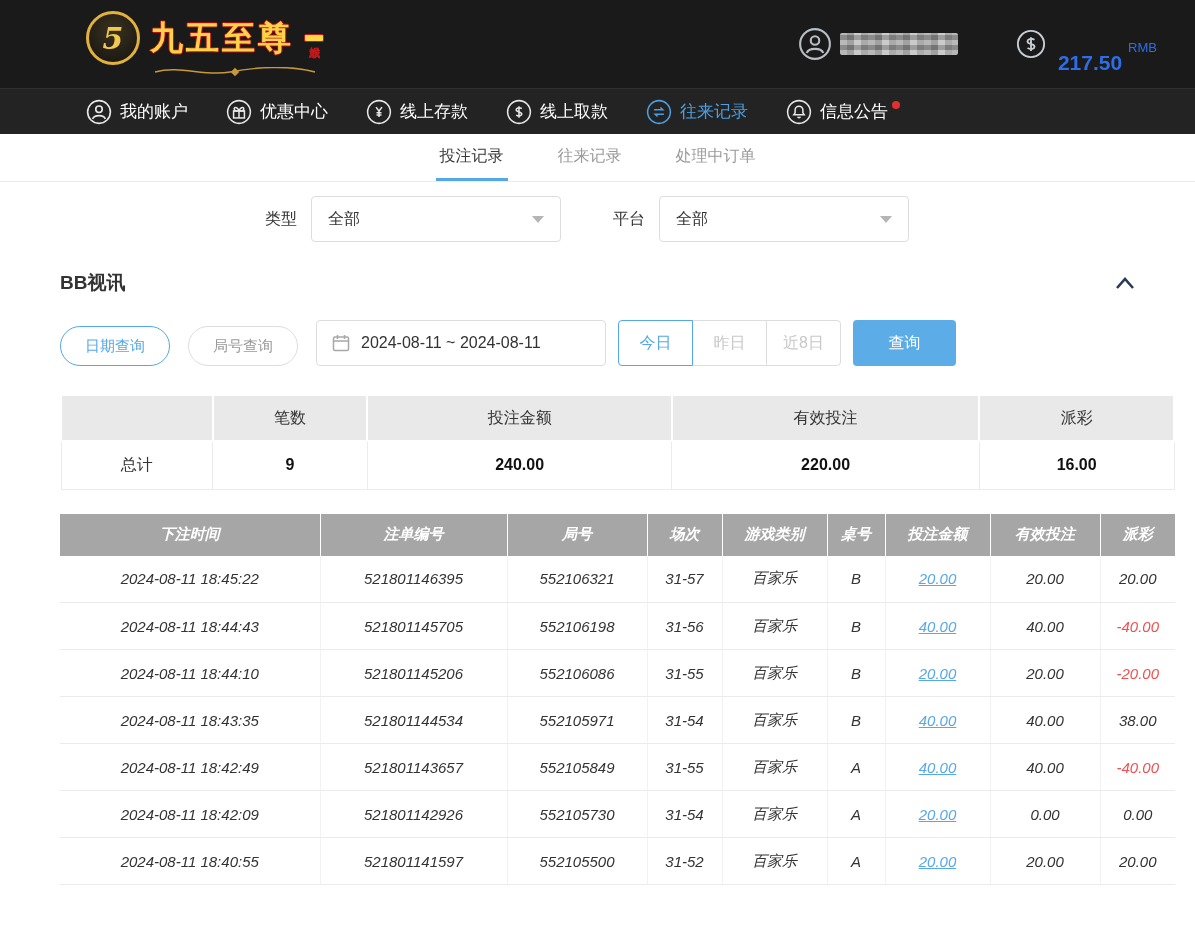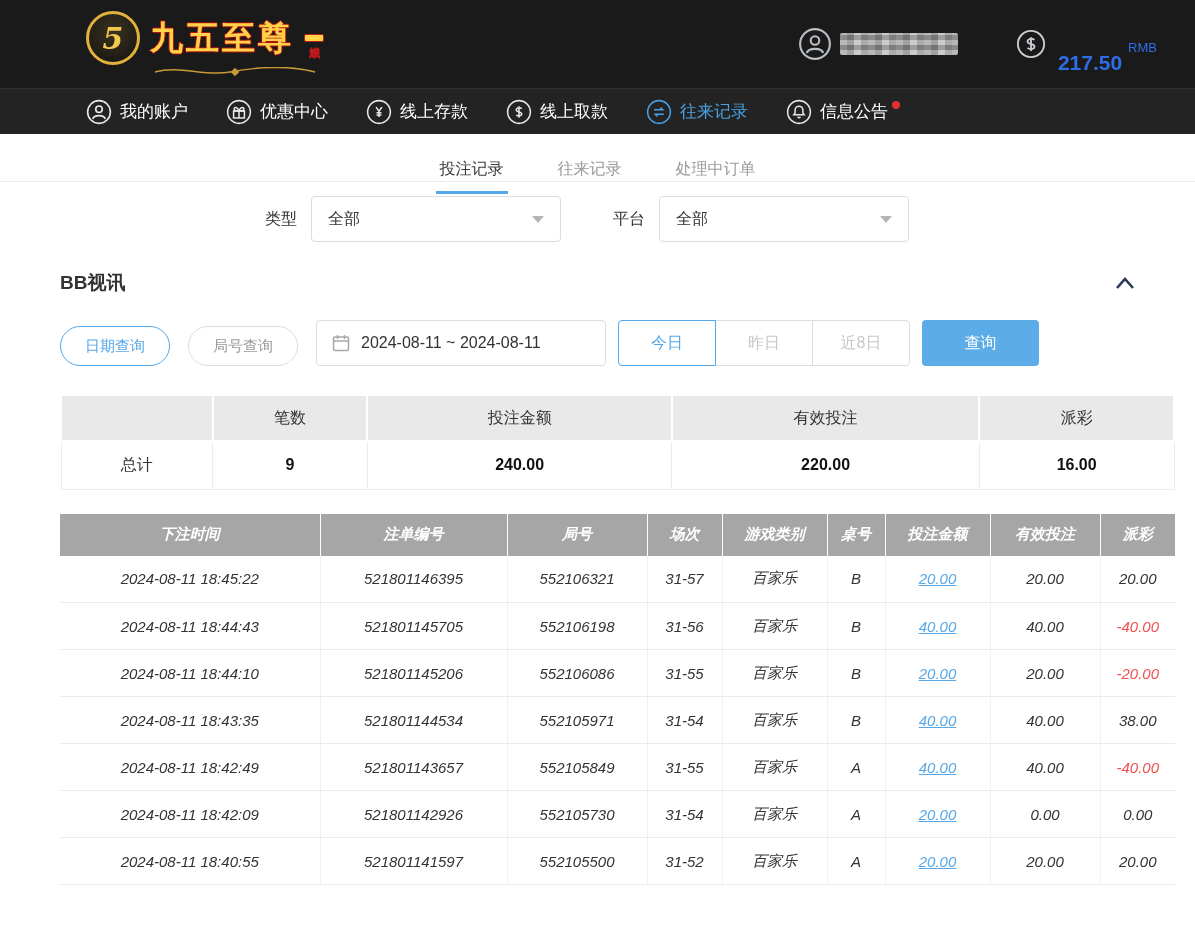--- a/index.html
+++ b/index.html
@@ -39,21 +39,21 @@
   .nav-item .nicon { width:26px; height:26px; color:#e8e8e8; }
   .nav-item.active { color:#4aa0e2; }
   .nav-item.active .nicon { color:#4aa0e2; }
   .nav-badge { width:8px; height:8px; background:#e03030; border-radius:50%;
     position:absolute; right:-12px; top:2px; }
 
   
   .tabbar { height:48px; background:#fff; border-bottom:1px solid #ededed;
     display:flex; justify-content:center; gap:46px; }
   .tab { height:100%; display:flex; align-items:center; font-size:16px; color:#9a9a9a;
-    border-bottom:3px solid transparent; padding:1px 4px; cursor:pointer;margin-top:13px; }
+    border-bottom:3px solid transparent; padding:1px 4px; cursor:pointer; }
   .tab.active { color:#3a3a3a; border-bottom-color:#54a7e8; }
 
   
   .filter-row { display:flex; align-items:center; margin:14px 0 0 265px; }
   .filter-label { font-size:16px; color:#333; margin-right:14px; }
   .select-box { width:250px; height:46px; border:1px solid #ddd; border-radius:4px;
     display:flex; align-items:center; padding:12px 16px; font-size:16px; color:#333;
     position:relative; cursor:pointer; background:#fff; }
   .select-box .caret { position:absolute; right:16px; width:0; height:0;
     border-left:6px solid transparent; border-right:6px solid transparent;
@@ -70,27 +70,27 @@
   .query-bar { display:flex; align-items:flex-end; margin:24px 0 0 60px; }
   .pill { height:40px; padding:0 24px; border-radius:20px; background:#fff;
     font-size:15px; display:flex; align-items:center; cursor:pointer; }
   .pill.active { border:1px solid #54a7e8; color:#54a7e8; }
   .pill.idle { border:1px solid #ddd; color:#999; margin-left:18px; }
   .date-box { height:46px; width:290px; border:1px solid #ddd; border-radius:4px;
     display:flex; align-items:center; gap:10px; padding:0 14px; margin-left:18px;
     font-size:16px; color:#333; cursor:pointer; background:#fff; }
   .cal-icon { width:20px; height:20px; color:#a8a8a8; }
   .btn-group { display:flex; margin-left:12px; }
-  .gbtn { height:46px; width:98px; background:#fff; font-size:16px; display:flex;
+  .gbtn { height:46px; width:75px; background:#fff; font-size:16px; display:flex;
     align-items:center; justify-content:center; cursor:pointer; border:1px solid #ddd;
     color:#c8c8c8; margin-left:-1px; }
   .gbtn.first { border-radius:4px 0 0 4px; margin-left:0; }
   .gbtn.last { border-radius:0 4px 4px 0; }
   .gbtn.active { border:1px solid #54a7e8; color:#54a7e8; z-index:1; }
-  .search-btn { height:46px; width:117px; margin-left:12px; background:#5cace8;
+  .search-btn { height:46px; width:103px; margin-left:12px; background:#5cace8;
     color:#fff; font-size:16px; border:none; border-radius:4px; cursor:pointer; }
 
   
   .summary-table { width:1115px; margin:28px 0 0 60px; border-collapse:collapse; }
   .summary-table th { background:#e9e9e9; border:2px solid #fff; height:46px;
     font-size:16px; font-weight:normal; color:#333; text-align:center; }
   .summary-table td { border:1px solid #ececec; height:48px; text-align:center;
     font-size:16px; color:#111; font-weight:bold; }
   .summary-table td.row-label { font-weight:normal; color:#333; }
 

